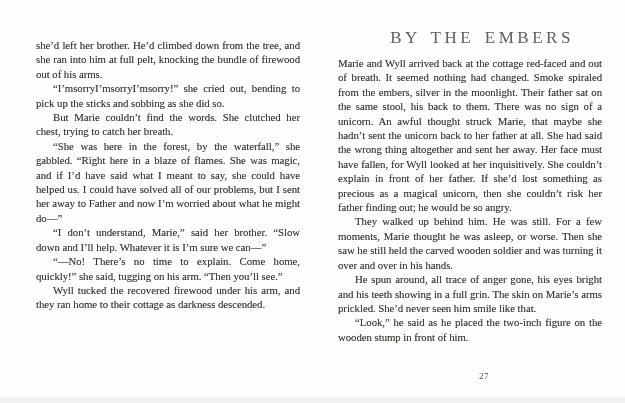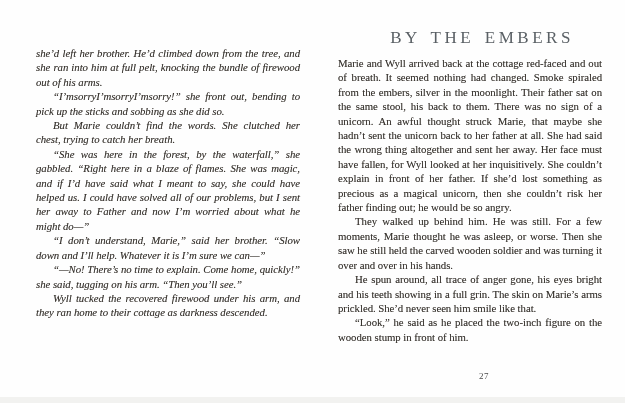--- a/index.html
+++ b/index.html
@@ -19,21 +19,21 @@
     position: relative;
     width: 625px; height: 403px;
     background: var(--page-background);
     font-family: "Liberation Serif", "DejaVu Serif", serif;
     color: var(--body-text);
   }
   .page { position: absolute; top: 0; }
   .page-left  { left: 36px;  width: 264px; }
   .page-right { left: 338px; width: 264px; }
 
-  .page-left .page-body { position: absolute; top: 46px; left: 0; width: 264px; font-style: italic; }
+  .page-left .page-body { position: absolute; top: 38px; left: 0; width: 264px; }
   .page-right .chapter-title {
     position: absolute; top: 28px; left: 12px; width: 264px;
     text-align: center;
     font-size: 17px;
     font-weight: normal;
     letter-spacing: 3.5px;
     word-spacing: 3px;
     color: var(--chapter-title);
   }
   .page-right .page-body { position: absolute; top: 56px; left: 0; width: 264px; }
@@ -66,21 +66,21 @@
   }
 </style>
 </head>
 <body>
 
 <div class="spread">
 
   <div class="page page-left">
     <div class="page-body">
       <p>she’d left her brother. He’d climbed down from the tree, and she ran into him at full pelt, knocking the bundle of firewood out of his arms.</p>
-      <p class="indent">“I’msorryI’msorryI’msorry!” she front out, bending to pick up the sticks and sobbing as she did so.</p>
+      <p class="indent">“I’msorryI’msorryI’msorry!” she cried out, bending to pick up the sticks and sobbing as she did so.</p>
       <p class="indent">But Marie couldn’t find the words. She clutched her chest, trying to catch her breath.</p>
       <p class="indent">“She was here in the forest, by the waterfall,” she gabbled. “Right here in a blaze of flames. She was magic, and if I’d have said what I meant to say, she could have helped us. I could have solved all of our problems, but I sent her away to Father and now I’m worried about what he might do—”</p>
       <p class="indent">“I don’t understand, Marie,” said her brother. “Slow down and I’ll help. Whatever it is I’m sure we can—”</p>
       <p class="indent">“—No! There’s no time to explain. Come home, quickly!” she said, tugging on his arm. “Then you’ll see.”</p>
       <p class="indent">Wyll tucked the recovered firewood under his arm, and they ran home to their cottage as darkness descended.</p>
     </div>
   </div>
 
   <div class="page page-right">
     <h1 class="chapter-title">BY THE EMBERS</h1>

